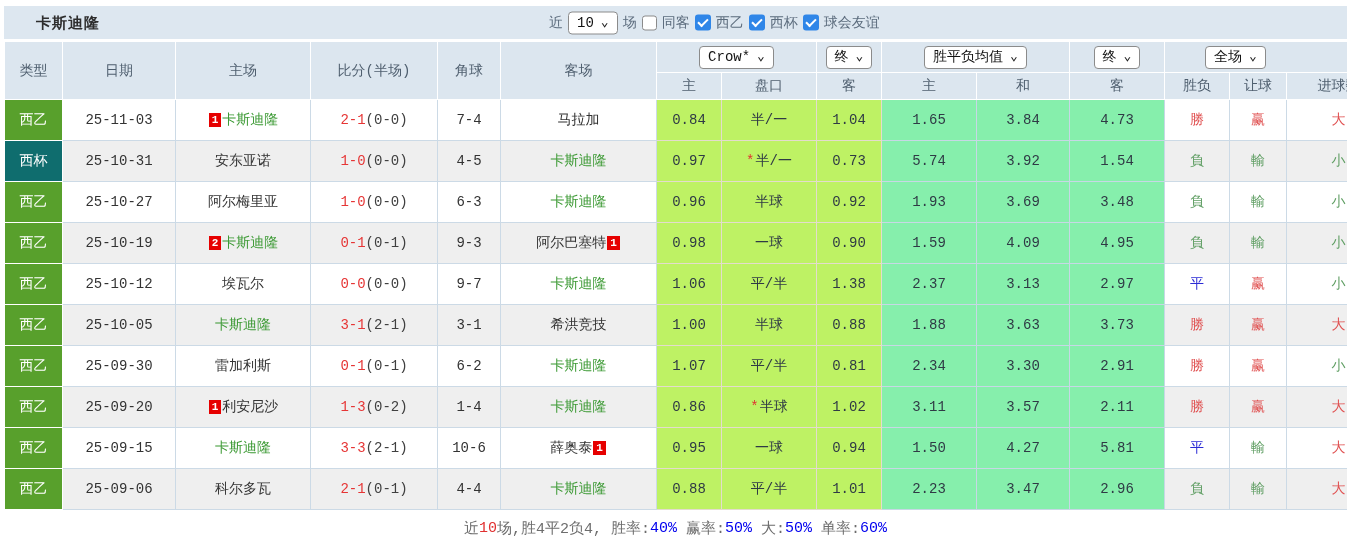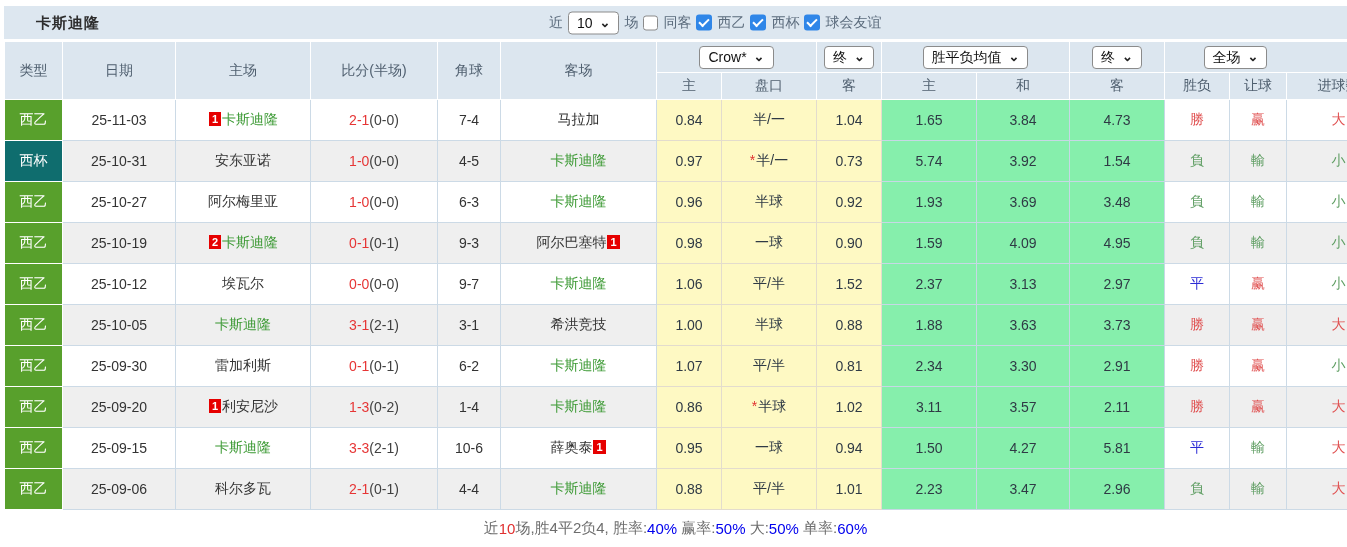--- a/index.html
+++ b/index.html
@@ -1,19 +1,19 @@
 <!DOCTYPE html>
 <html><head>
 <meta charset="utf-8">
 <style>
   * { box-sizing: border-box; }
   html,body { margin:0; padding:0; background:#fff; }
   body { font-family:"Liberation Sans", sans-serif; }
   .page { position:relative; width:1347px; height:547px; background:#fff; overflow:hidden; }
-  .inner { padding:6px 11px 0 4px; }
+  .inner { padding:6px 11px 0 4px;font-family:Liberation Mono, monospace; }
 
   
   .titlebar { position:relative; width:1343px; height:33px; background:#dde7f0; margin-bottom:2px; }
   .titlebar .title { position:absolute; left:32px; top:50%; transform:translateY(-50%);
                      font-size:15px; font-weight:bold; color:#2e2e2e; letter-spacing:1px; }
   .filters { position:absolute; left:545px; top:50%; transform:translateY(-50%);
              display:flex; align-items:center; gap:5px; white-space:nowrap; }
   .flabel { font-size:14px; color:#5c6c7d; }
   .dd { display:inline-flex; align-items:center; gap:7px; background:#fff; border:1px solid #8b8b8b;
         border-radius:4px; padding:2px 8px; font-size:14px; color:#111; cursor:default; line-height:17px; }
@@ -28,21 +28,21 @@
   .table-wrap { width:1343px; overflow:hidden; }
   table { border-collapse:collapse; table-layout:fixed; width:1386px; }
   thead th { background:#dce6ef; color:#4e5e6e; font-weight:normal; font-size:14px;
              border:1px solid #fff; text-align:center; }
   thead tr.hr1 th { height:31px; }
   thead tr.hr2 th { height:27px; }
   tbody td { height:41px; text-align:center; font-size:14px; color:#333;
              border:1px solid #ccdae6; overflow:hidden; white-space:nowrap; }
   tbody tr:nth-child(even) td.stripe { background:#efefef; }
   tbody tr:nth-child(odd)  td.stripe { background:#fff; }
-  td.cream { background:#fef9c3; border-color:#e3dccd; color:#2f3a45; }
+  td.cream { background:#bef264; border-color:#e3dccd; color:#2f3a45; }
   td.blue  { background:#86efac; border-color:#c6d8e5; color:#2f3a45; }
   td.type-cell { color:#fff; font-size:14px; border-color:#fff; }
   td.type-cell.lg  { background:#58a02c; }
   td.type-cell.cup { background:#0f6d6e; }
   .team-name { color:#333; cursor:pointer; }
   .team-name.green { color:#3d9a35; }
   .badge { display:inline-block; background:#e60000; color:#fff; font-size:11px; font-weight:bold;
            line-height:14px; padding:0 3px; vertical-align:1px; margin:0 1px; }
   .score-ft { color:#e63535; }
   .score-ht { color:#404040; }
@@ -226,21 +226,21 @@
             </tr>
             <tr>
               <td class="type-cell lg">西乙</td>
               <td class="stripe">25-10-12</td>
               <td class="stripe"><span class="team-name">埃瓦尔</span></td>
               <td class="stripe"><span class="score-ft">0-0</span><span class="score-ht">(0-0)</span></td>
               <td class="stripe">9-7</td>
               <td class="stripe"><span class="team-name green">卡斯迪隆</span></td>
               <td class="cream">1.06</td>
               <td class="cream">平/半</td>
-              <td class="cream">1.52</td>
+              <td class="cream">1.38</td>
               <td class="blue">2.37</td>
               <td class="blue">3.13</td>
               <td class="blue">2.97</td>
               <td class="stripe res b">平</td>
               <td class="stripe res r">赢</td>
               <td class="stripe res g">小</td>
             </tr>
             <tr>
               <td class="type-cell lg">西乙</td>
               <td class="stripe">25-10-05</td>

